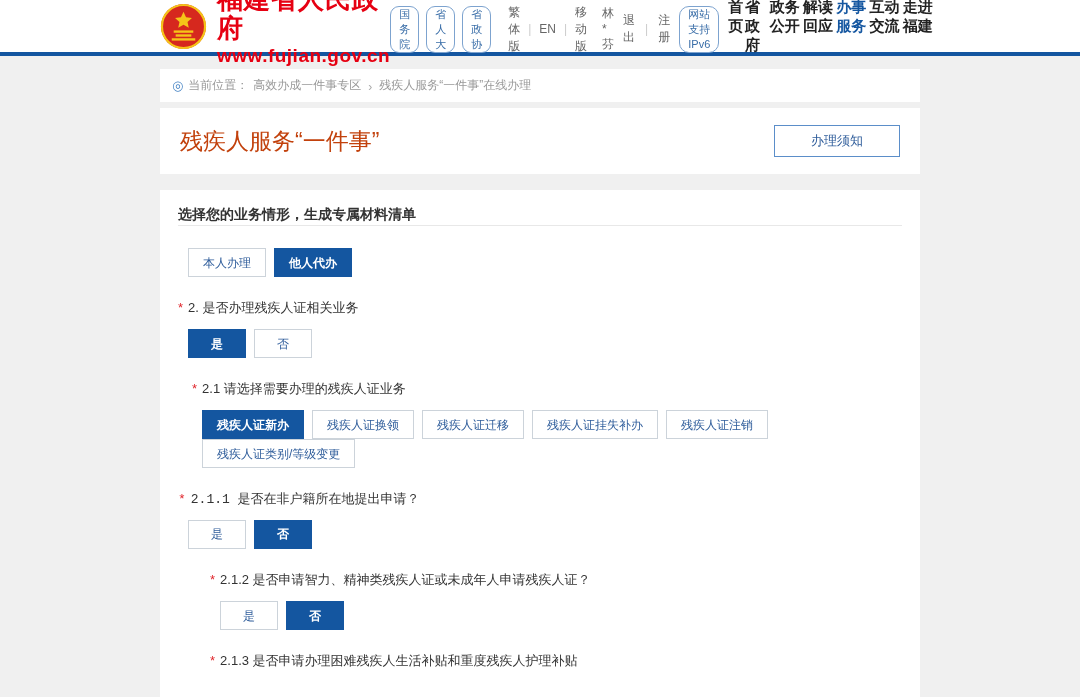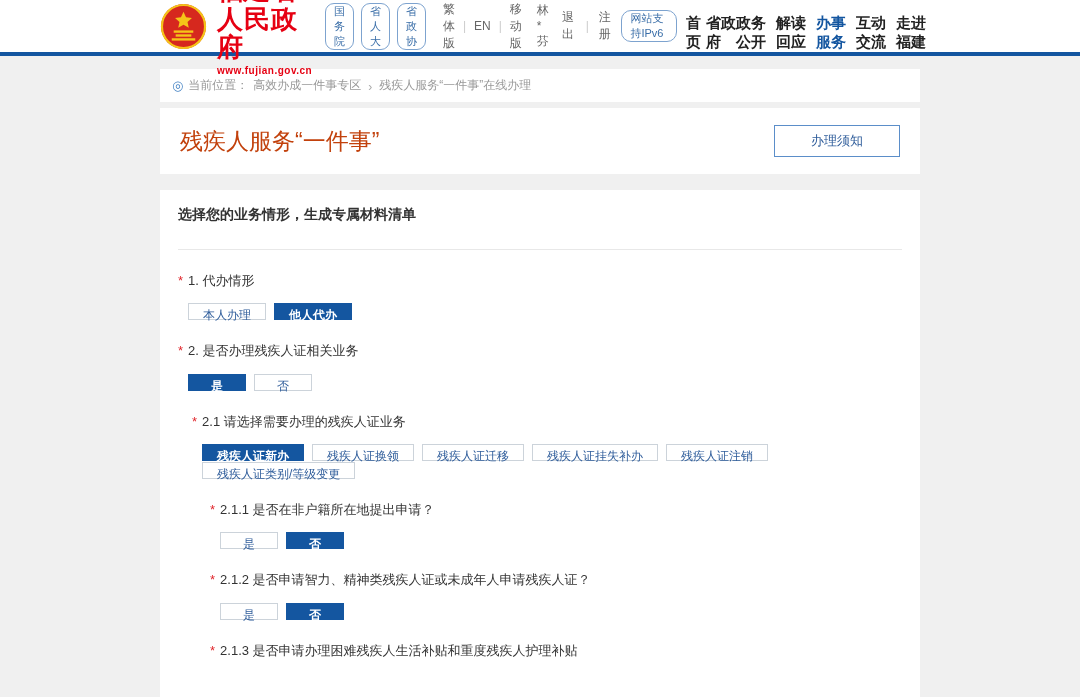--- a/index.html
+++ b/index.html
@@ -20,21 +20,21 @@
   .header{background:#fff;border-bottom:4px solid var(--accent);}
   .header-inner{
     width:792px;margin:0 auto;height:52px;
     display:flex;justify-content:space-between;align-items:center;
     padding-left:16px;
   }
   .brand{display:flex;align-items:center;gap:10px;}
   .emblem{width:47px;height:47px;flex:0 0 auto;}
   .brand-text{display:flex;flex-direction:column;line-height:1.1;}
   .brand-name{font-size:26px;font-weight:bold;color:var(--red);letter-spacing:1px;}
-  .brand-url{font-size:10px;font-weight:bold;color:var(--red);margin-top:3px;letter-spacing:.5px;}
+  .brand-url{font-size:19px;font-weight:bold;color:var(--red);margin-top:3px;letter-spacing:.5px;}
   .header-right{display:flex;flex-direction:row;align-items:flex-end;gap:9px;}
   .topbar{display:flex;align-items:center;gap:9px;font-size:12px;color:#666;}
   .pill{
     display:inline-block;border:1px solid #7da3cf;border-radius:9px;
     color:#3a6ea8;font-size:11px;line-height:15px;padding:0 8px;cursor:pointer;
   }
   .tlink{cursor:pointer;color:#666;}
   .sep{color:#ccc;margin:0 1px;}
   .user-name,.logout,.register{cursor:pointer;color:#666;}
   .user-name{margin-left:6px;}
@@ -58,28 +58,28 @@
   .notice-btn{
     background:#fff;border:1px solid #5b8ec9;color:#2e5c9a;
     font-size:13px;padding:6px 36px;cursor:pointer;
     font-family:inherit;
   }
   .form-box{
     background:#fff;margin-top:16px;padding:16px 18px 40px;min-height:478px;
   }
   .section-heading{
     font-size:14px;font-weight:bold;color:#333;
-    padding-bottom:25px;border-bottom:1px solid #e8e8e8;
+    padding-bottom:1px;border-bottom:1px solid #e8e8e8;
   }
   .question{margin-top:22px;}
   .q-label{font-size:13px;color:#333;}
   .req{color:#e0262c;margin-right:5px;}
   .q-options{margin-top:12px;margin-left:10px;}
   .opt{
-    display:inline-block;height:17px;line-height:22px;
+    display:inline-block;height:29px;line-height:22px;
     border:1px solid var(--opt-border);background:#fff;color:var(--opt-text);
     font-size:12px;margin-right:8px;text-align:center;cursor:pointer;
     padding:0 14px;min-width:70px;
     font-family:inherit;vertical-align:middle;
   }
   .opt-narrow{width:58px;min-width:58px;padding:0;}
   .opt.selected{background:var(--accent);border-color:var(--accent);color:#fff;font-weight:bold;}
 </style>
 </head>
 <body>
@@ -148,32 +148,31 @@
 
   <div class="title-box">
     <div class="page-title">残疾人服务“一件事”</div>
     <button class="notice-btn">办理须知</button>
   </div>
 
   <div class="form-box">
     <div class="section-heading">选择您的业务情形，生成专属材料清单</div>
     <div>
         <div class="question" style="margin-left: 0px;">
-          <div class="q-label"><span class="req">*</span><span>1. 代办情形</span></div>
           <div class="q-options"><button class="opt">本人办理</button><button class="opt selected">他人代办</button></div>
         </div>
         <div class="question" style="margin-left: 0px;">
           <div class="q-label"><span class="req">*</span><span>2. 是否办理残疾人证相关业务</span></div>
           <div class="q-options"><button class="opt selected opt-narrow">是</button><button class="opt opt-narrow">否</button></div>
         </div>
         <div class="question" style="margin-left: 14px;">
           <div class="q-label"><span class="req">*</span><span>2.1 请选择需要办理的残疾人证业务</span></div>
           <div class="q-options"><button class="opt selected">残疾人证新办</button><button class="opt">残疾人证换领</button><button class="opt">残疾人证迁移</button><button class="opt">残疾人证挂失补办</button><button class="opt">残疾人证注销</button><button class="opt">残疾人证类别/等级变更</button></div>
         </div>
-        <div class="question" style="margin-left: 32px;">
+        <div class="question" style=" font-family: Liberation Mono, monospace;">
           <div class="q-label"><span class="req">*</span><span>2.1.1 是否在非户籍所在地提出申请？</span></div>
           <div class="q-options"><button class="opt opt-narrow">是</button><button class="opt selected opt-narrow">否</button></div>
         </div>
         <div class="question" style="margin-left: 32px;">
           <div class="q-label"><span class="req">*</span><span>2.1.2 是否申请智力、精神类残疾人证或未成年人申请残疾人证？</span></div>
           <div class="q-options"><button class="opt opt-narrow">是</button><button class="opt selected opt-narrow">否</button></div>
         </div>
         <div class="question" style="margin-left: 32px;">
           <div class="q-label"><span class="req">*</span><span>2.1.3 是否申请办理困难残疾人生活补贴和重度残疾人护理补贴</span></div>
         </div>

